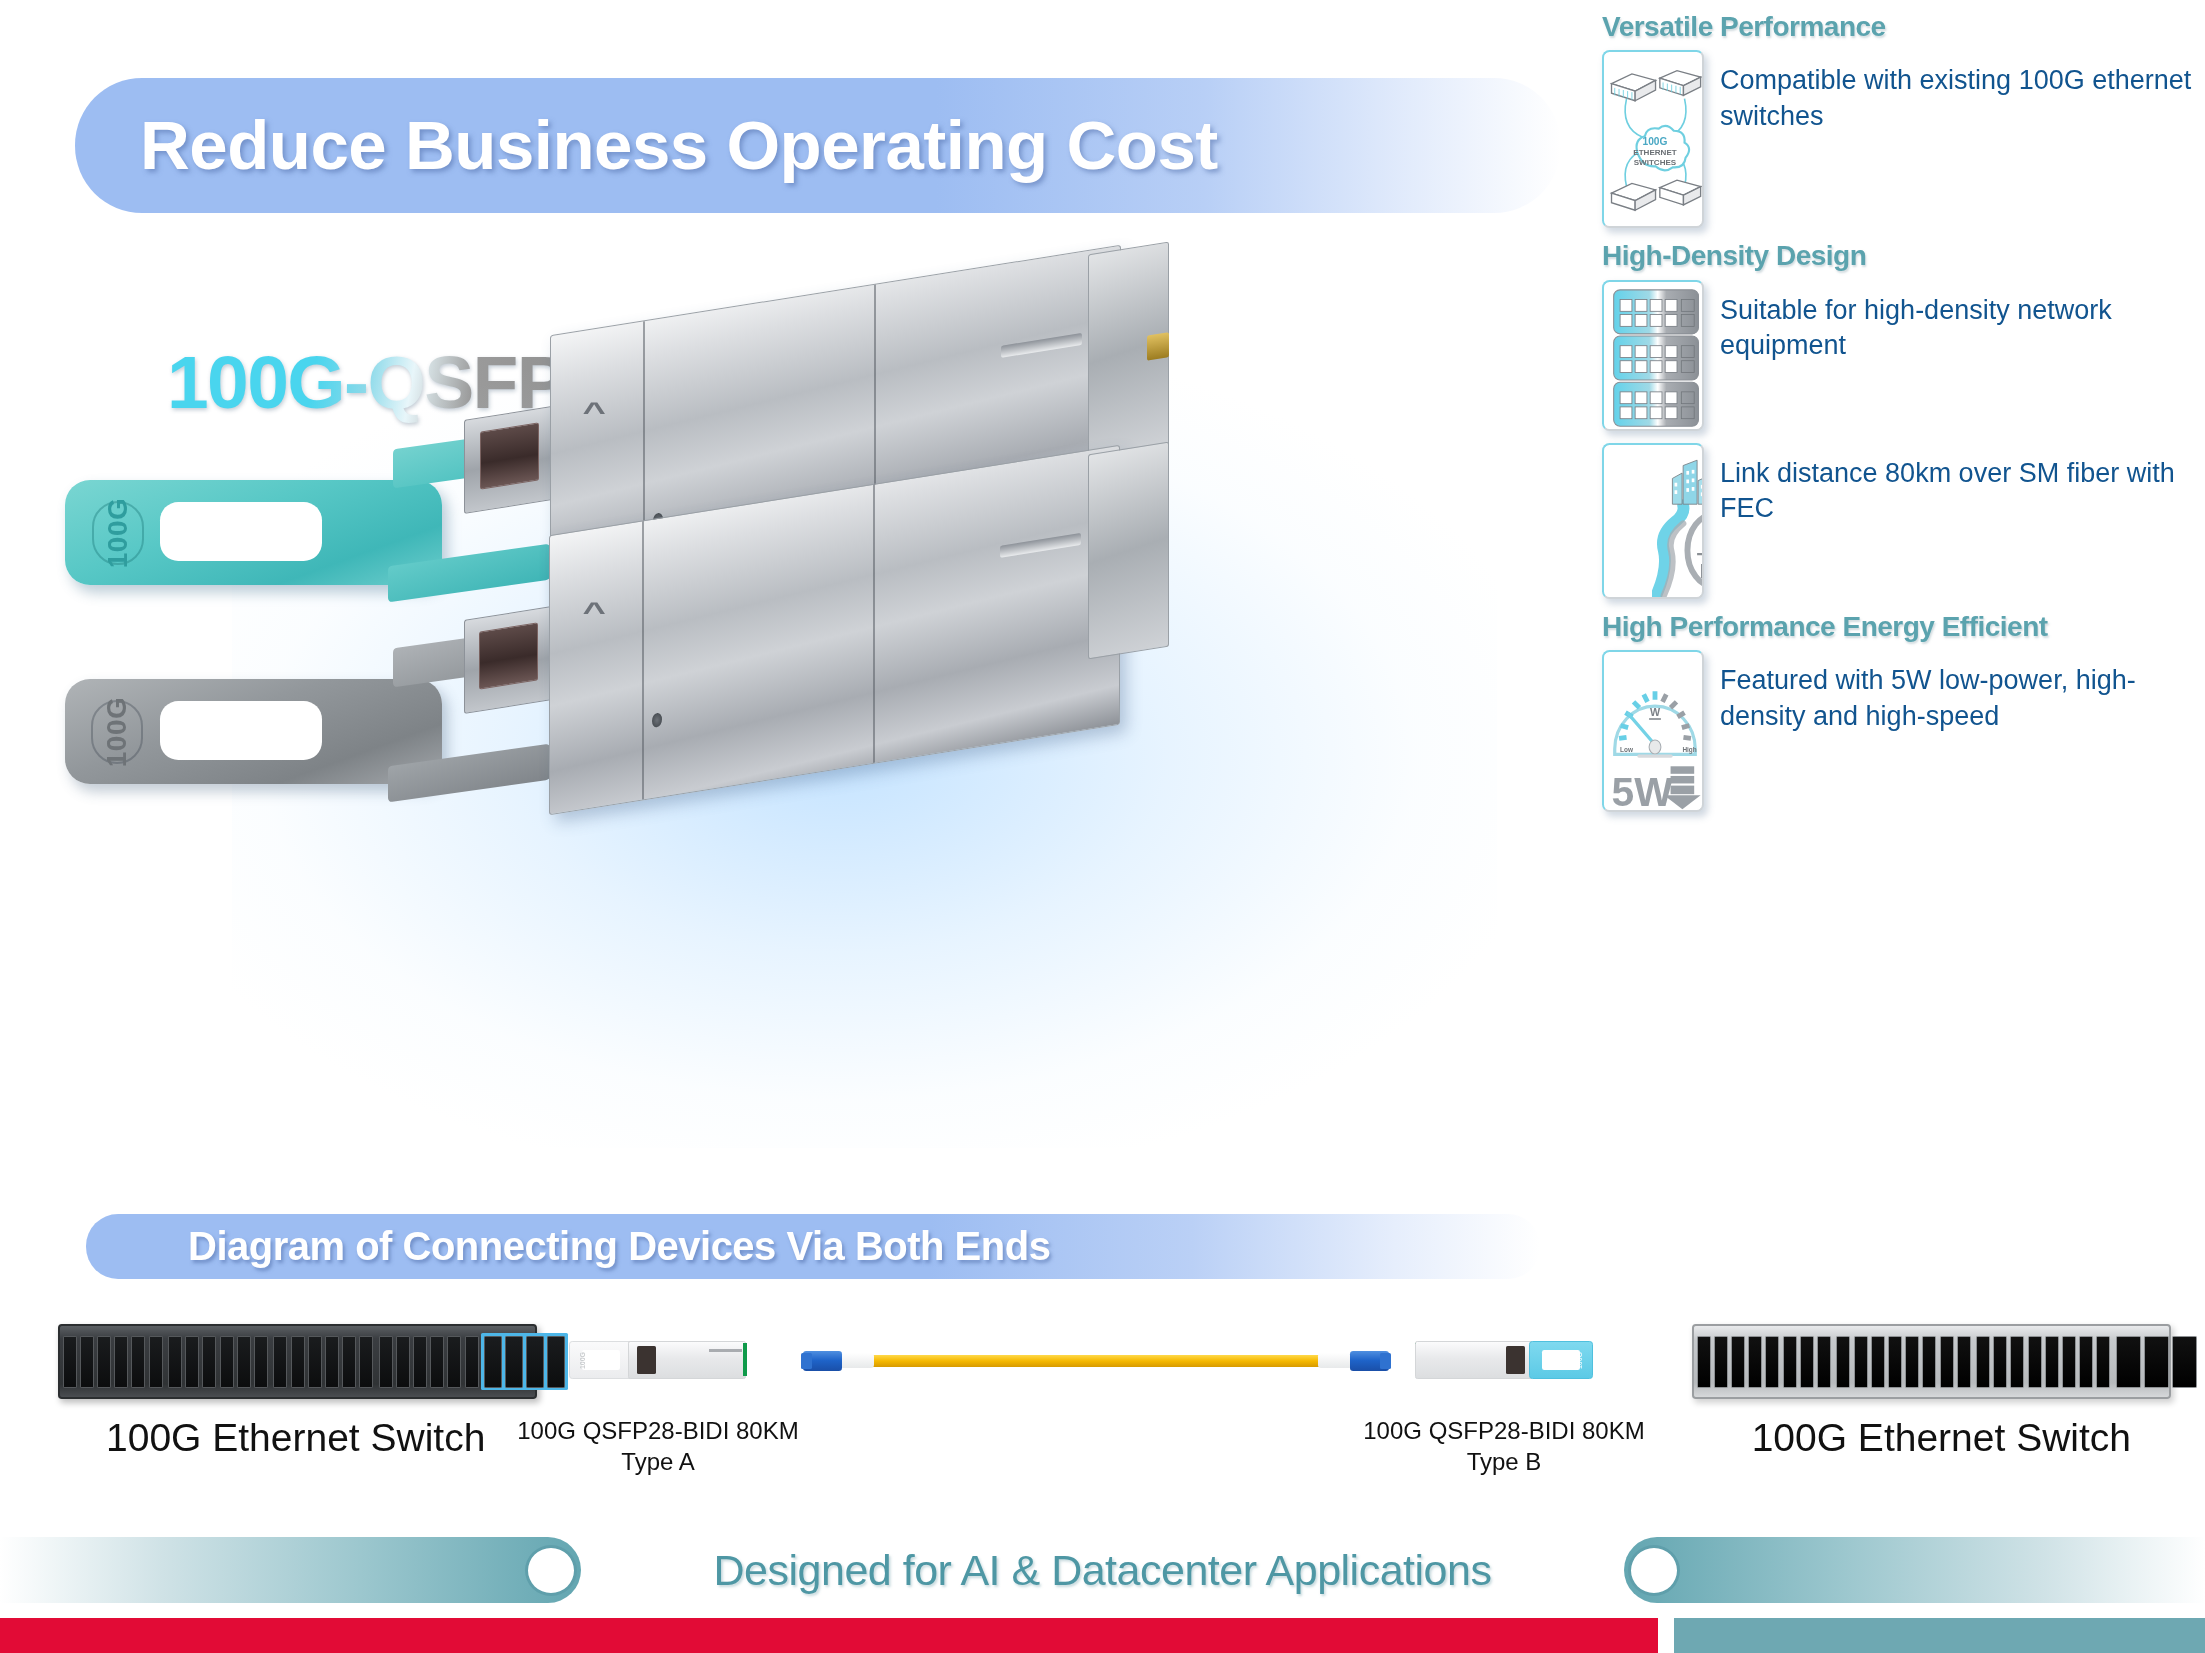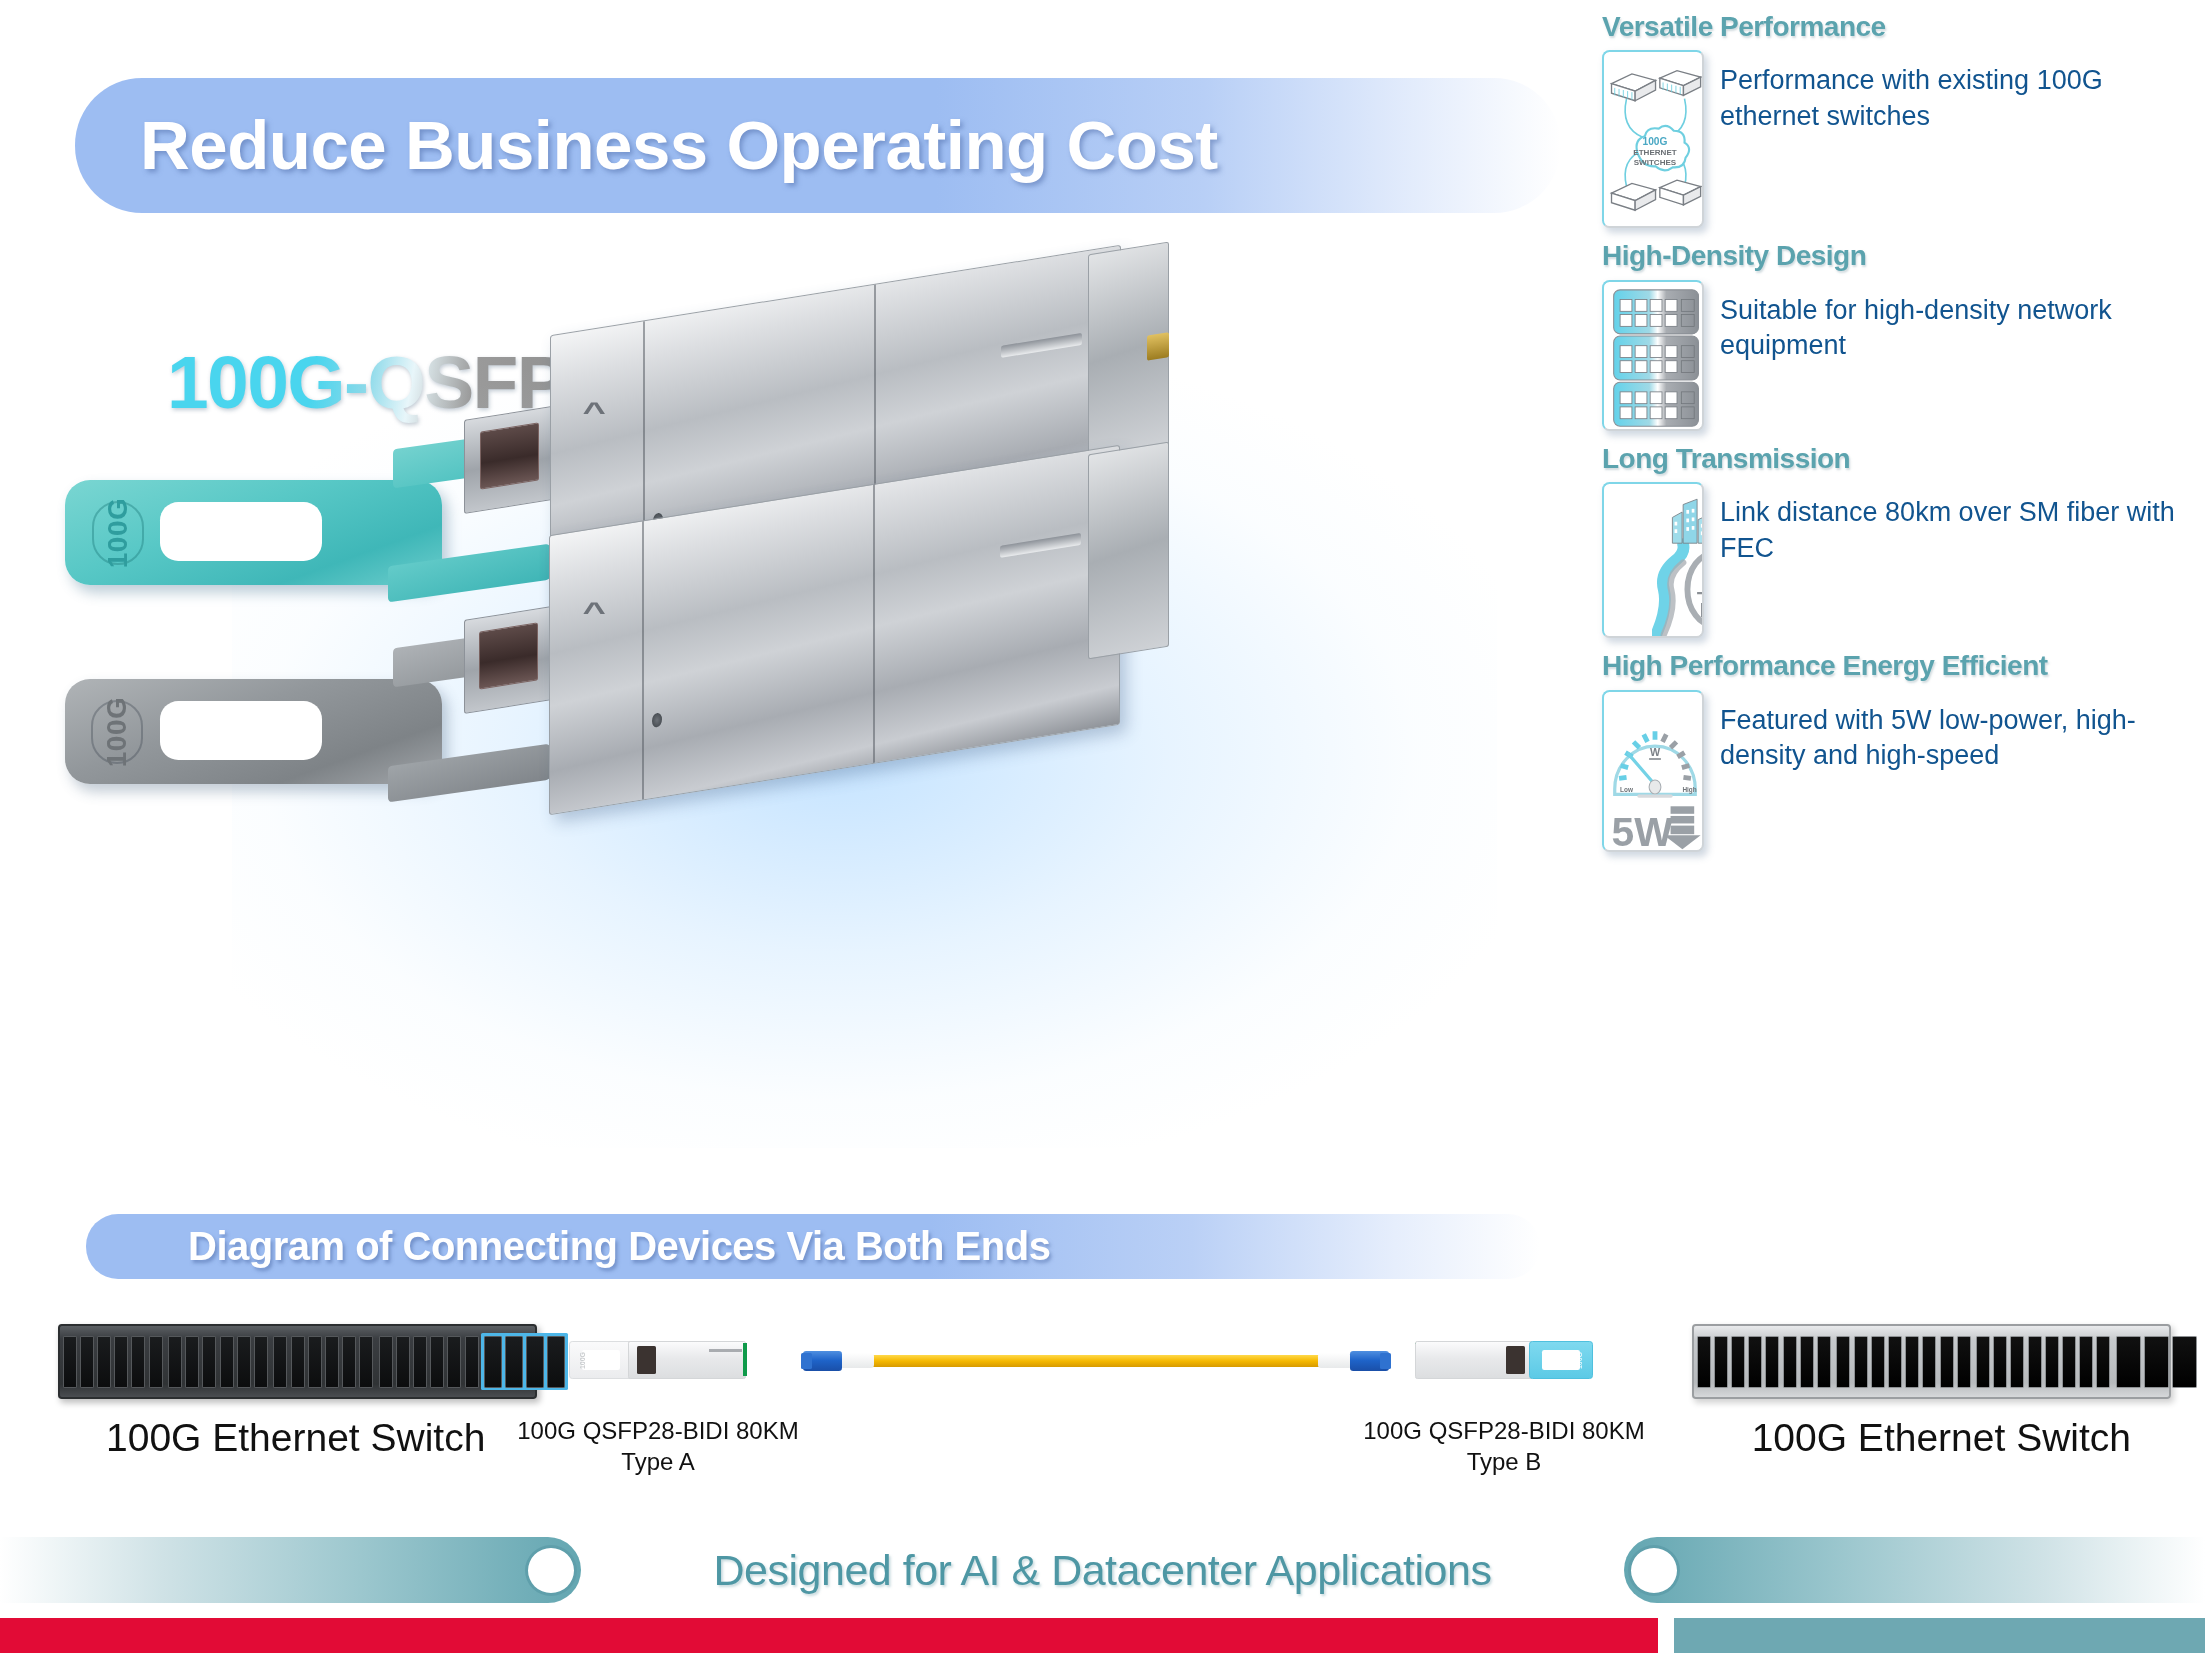--- a/index.html
+++ b/index.html
@@ -306,21 +306,21 @@
             <path d="M20 66 L20 80 M28 68 L28 82 M36 70 L36 84 M44 72 L44 86 M52 74 L52 88"></path>
             <path d="M110 56 L110 70 M118 58 L118 72 M126 60 L126 74 M134 62 L134 76 M142 64 L142 78"></path>
           </g>
           <path d="M62 186 Q56 162 76 156 Q80 138 102 142 Q116 130 130 146 Q152 146 150 168
                    Q166 178 152 196 Q150 216 128 214 Q112 226 96 212 Q72 214 62 186 Z" fill="#fff" stroke="#6fcfe0" stroke-width="4"></path>
           <text x="95" y="172" font-size="19" font-weight="700" fill="#4aa8c4" text-anchor="middle" font-family="Liberation Sans, sans-serif">100G</text>
           <text x="95" y="192" font-size="15" font-weight="700" fill="#6b7075" text-anchor="middle" font-family="Liberation Sans, sans-serif">ETHERNET</text>
           <text x="95" y="209" font-size="15" font-weight="700" fill="#6b7075" text-anchor="middle" font-family="Liberation Sans, sans-serif">SWITCHES</text>
         </svg>
       </div>
-      <div class="fdesc">Performance with existing 100G ethernet switches</div>
+      <div class="fdesc">Compatible with existing 100G ethernet switches</div>
     </div>
   </div>
 
   <div class="feature">
     <h3>High-Density Design</h3>
     <div class="row">
       <div class="ficon" style="height:151px;">
         <svg viewBox="0 0 190 280" width="102" height="151">
           <defs>
             <linearGradient id="rk" x1="0" y1="0" x2="1" y2="0">
@@ -370,21 +370,20 @@
             <rect x="144" y="204" width="24" height="22"></rect>
               <rect x="144" y="232" width="24" height="22"></rect>
           </g>
         </svg>
       </div>
       <div class="fdesc">Suitable for high-density network equipment</div>
     </div>
   </div>
 
   <div class="feature">
-    <h3>Long Transmission</h3>
     <div class="row">
       <div class="ficon" style="height:156px;padding-left:48px;">
         <svg viewBox="0 0 190 290" width="102" height="156">
           <path d="M8 280 Q30 230 22 196 Q14 166 44 142 Q62 128 58 112" stroke="#6fd3e8" stroke-width="22" fill="none" stroke-linecap="round"></path>
           <path d="M22 280 Q44 232 36 198 Q28 170 58 146" stroke="#a7acb1" stroke-width="12" fill="none" stroke-linecap="round" opacity=".75"></path>
           <g stroke="#7a7f85" stroke-width="1.6" fill="#9fdcea">
             <path d="M38 110 L38 62 L56 52 L56 110 Z"></path>
             <path d="M58 110 L58 38 L84 28 L84 110 Z" fill="#8fd6e8"></path>
             <path d="M86 110 L86 66 L104 58 L104 110 Z" fill="#a9e0ed"></path>
           </g>

